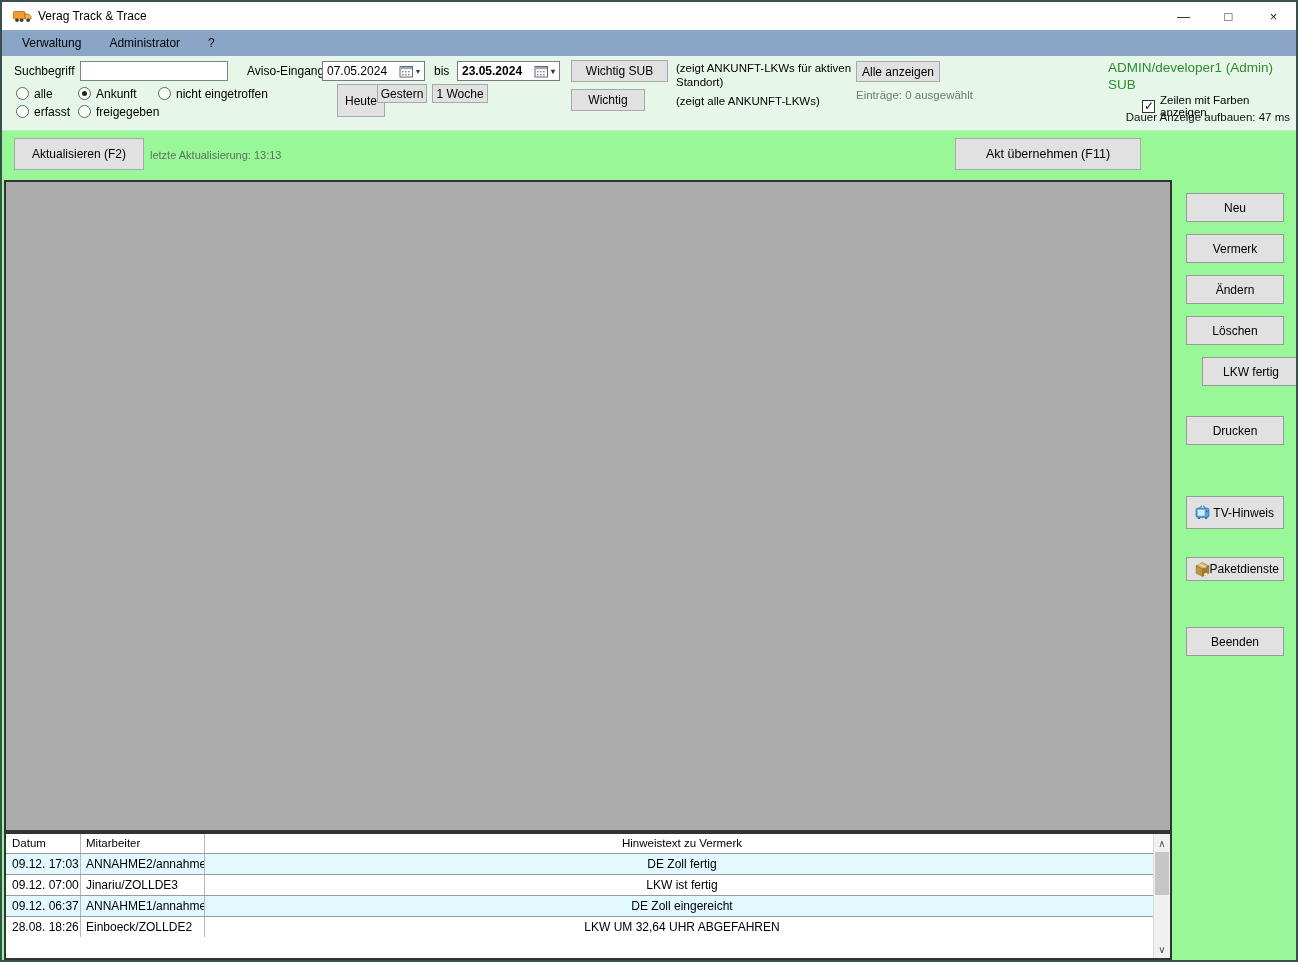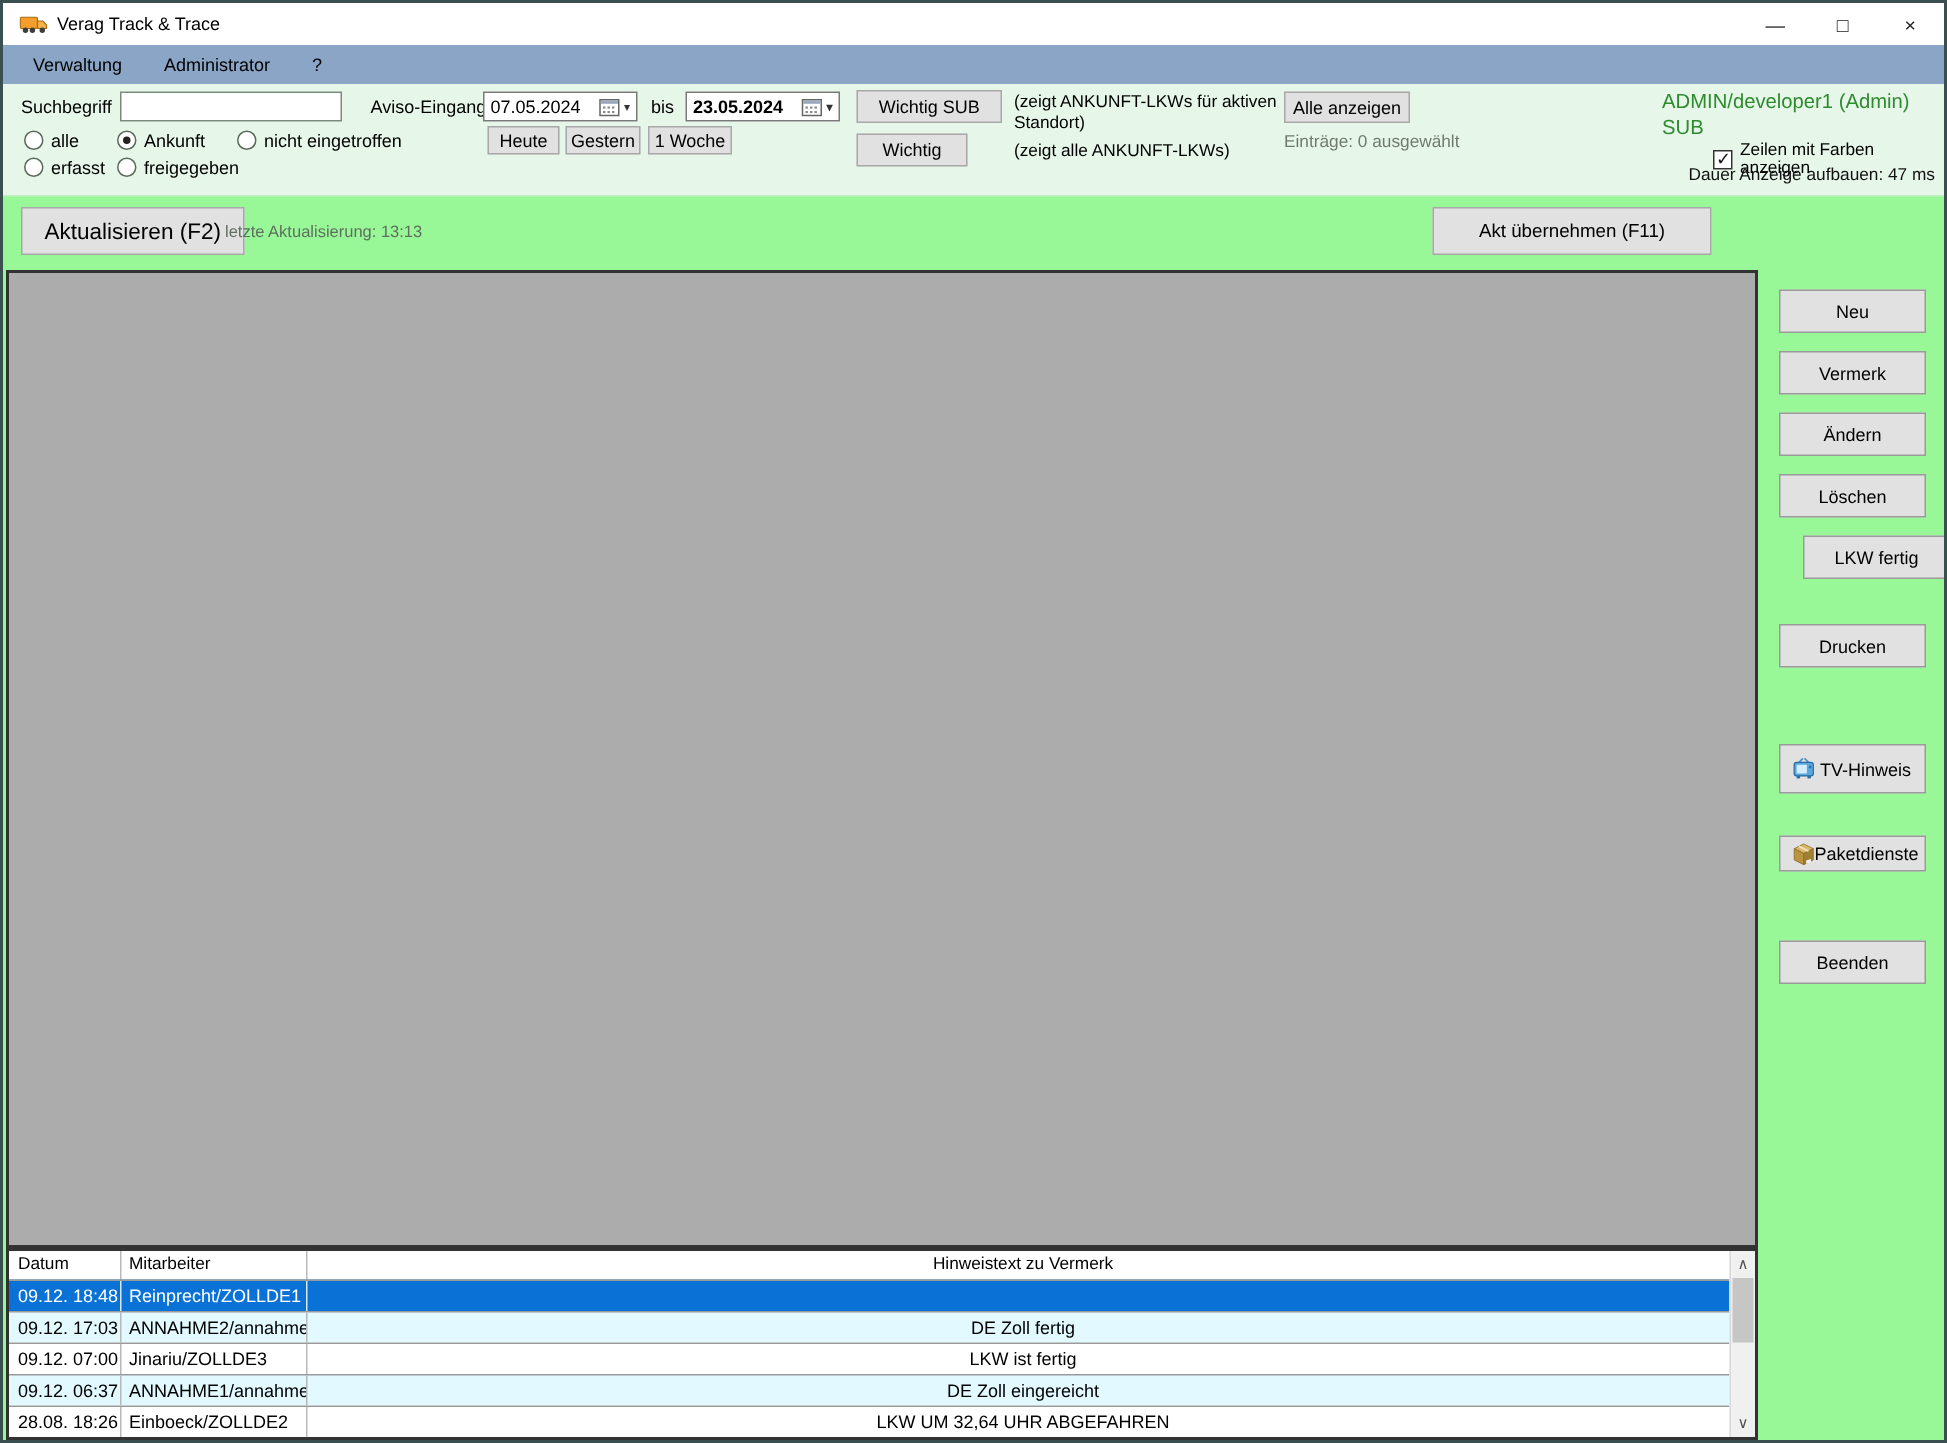--- a/index.html
+++ b/index.html
@@ -157,21 +157,21 @@
             <rect x="6" y="6" width="1.6" height="1.4"></rect>
             <rect x="9" y="6" width="1.6" height="1.4"></rect>
             <rect x="3" y="9" width="1.6" height="1.4"></rect>
             <rect x="6" y="9" width="1.6" height="1.4"></rect>
             <rect x="9" y="9" width="1.6" height="1.4"></rect>
           </g>
       </svg>
       <span class="drop">▾</span>
     </div>
 
-    <button class="btn" style="left:323px; top:28px; width:48px; height:19px;">Heute</button>
+    <button class="btn" style="left:335px; top:28px; width:48px; height:33px;">Heute</button>
     <button class="btn" style="left:375px; top:28px; width:50px; height:19px;">Gestern</button>
     <button class="btn" style="left:430px; top:28px; width:56px; height:19px;">1 Woche</button>
 
     <button class="btn" style="left:569px; top:4px; width:97px; height:22px;">Wichtig SUB</button>
     <button class="btn" style="left:569px; top:33px; width:74px; height:22px;">Wichtig</button>
     <div class="hint" style="left:674px; top:5px;">(zeigt ANKUNFT-LKWs für aktiven Standort)</div>
     <div class="hint" style="left:674px; top:38px; width:210px;">(zeigt alle ANKUNFT-LKWs)</div>
 
     <button class="btn" style="left:854px; top:5px; width:84px; height:21px;">Alle anzeigen</button>
     <span class="lbl graytext" style="left:854px; top:33px; font-size:11.5px;">Einträge: 0 ausgewählt</span>
@@ -181,40 +181,35 @@
       <div>SUB</div>
     </div>
     <div class="chkrow">
       <span class="chk checked"></span>
       <span>Zeilen mit Farben anzeigen</span>
     </div>
     <span class="dauer">Dauer Anzeige aufbauen: 47 ms</span>
   </div>
 
   <div class="greenbar">
-    <button class="btn" style="left:12px; top:7px; width:149px; height:32px; font-size:15px;">Aktualisieren (F2)</button>
+    <button class="btn" style="left:12px; top:7px; width:130px; height:32px; font-size:12px;">Aktualisieren (F2)</button>
     <span class="lastupd">letzte Aktualisierung: 13:13</span>
     <button class="btn" style="left:953px; top:7px; width:186px; height:32px; font-size:12.5px;">Akt übernehmen (F11)</button>
   </div>
 
   <div class="bodyrow">
     <div class="maincol">
       <div class="canvas"></div>
 
       <div class="gridwrap">
         <div class="gridmain">
           <div class="gridhead">
             <div class="c-datum">Datum</div>
             <div class="c-mit">Mitarbeiter</div>
             <div class="c-hin">Hinweistext zu Vermerk</div>
-          </div>
-          <div class="gridrow selected">
-            <div class="c-datum">09.12. 18:48</div>
-            <div class="c-mit">Reinprecht/ZOLLDE1</div>
-            <div class="c-hin"></div>
           </div>
           <div class="gridrow alt">
             <div class="c-datum">09.12. 17:03</div>
             <div class="c-mit">ANNAHME2/annahme2</div>
             <div class="c-hin">DE Zoll fertig</div>
           </div>
           <div class="gridrow">
             <div class="c-datum">09.12. 07:00</div>
             <div class="c-mit">Jinariu/ZOLLDE3</div>
             <div class="c-hin">LKW ist fertig</div>

